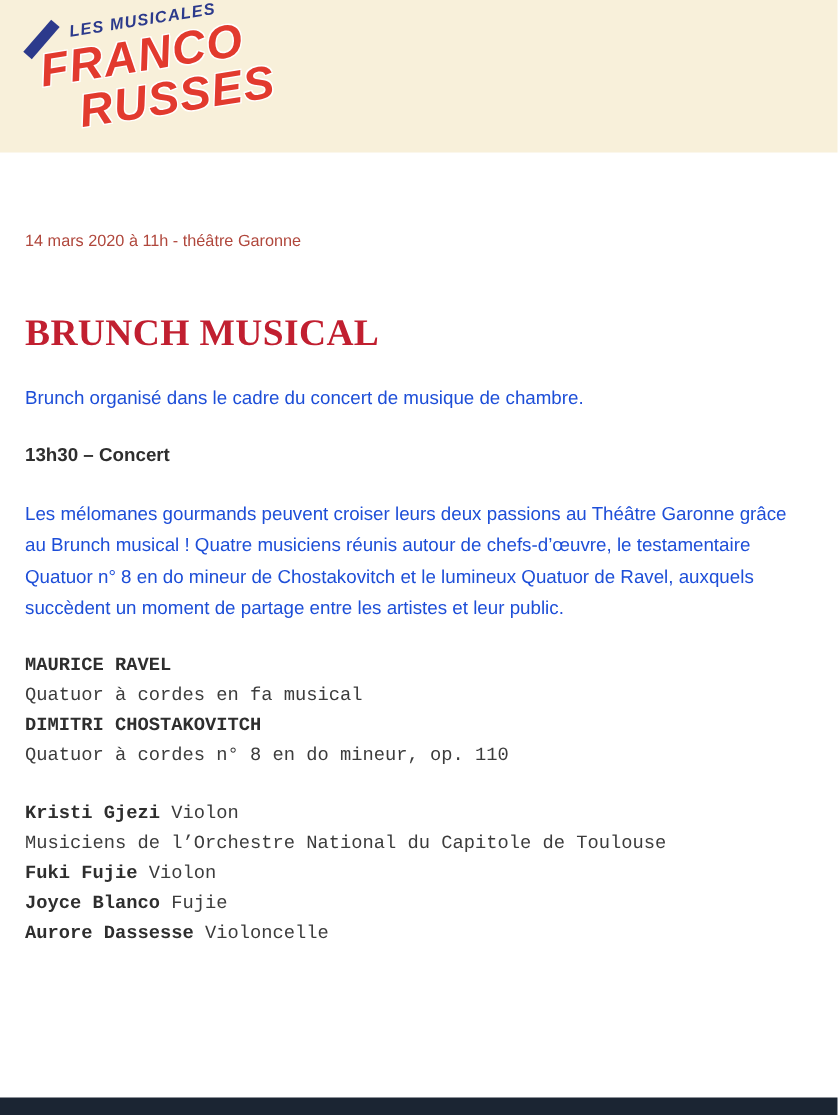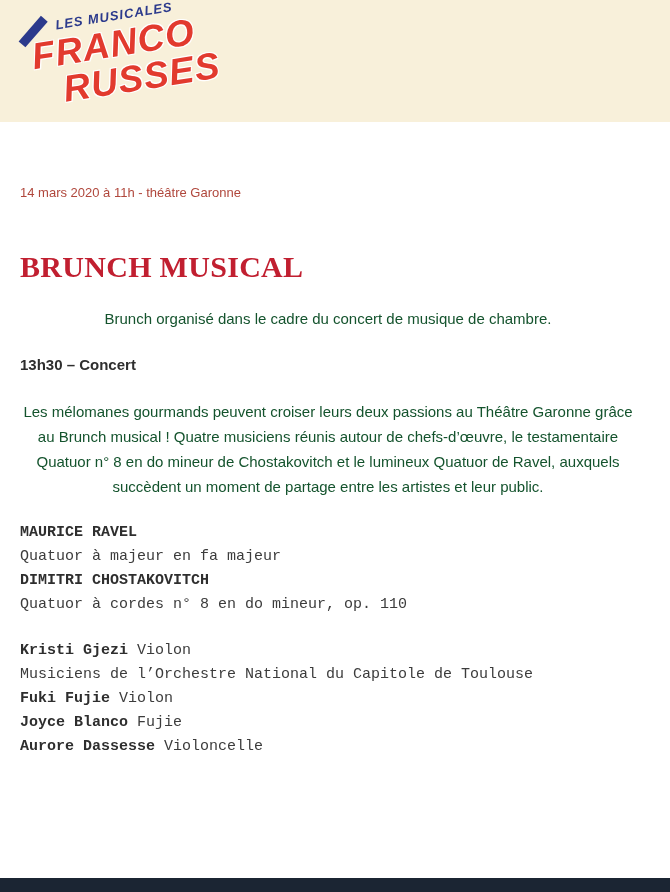--- a/index.html
+++ b/index.html
@@ -74,23 +74,22 @@
     font-size:15px;
     font-weight:bold;
     color:#2e2e2e;
     line-height:24px;
     margin:0;
   }
   .block{margin-top:22px;}
   .para{
     font-size:15px;
     line-height:25px;
-    color:#14532d;
+    color:#1d4ed8;
     margin:0;
-    text-align:center;
   }
   .line{
     font-size:15px;
     line-height:24px;
     color:#3c3c3c;
     margin:0;
     font-family:Liberation Mono, monospace;
   }
   .b{font-weight:bold;color:#2e2e2e;}
 
@@ -130,21 +129,21 @@
     <div class="block">
       <p class="heading-line">13h30 – Concert</p>
     </div>
 
     <div class="block">
       <p class="para">Les mélomanes gourmands peuvent croiser leurs deux passions au Théâtre Garonne grâce au Brunch musical ! Quatre musiciens réunis autour de chefs-d’œuvre, le testamentaire Quatuor n° 8 en do mineur de Chostakovitch et le lumineux Quatuor de Ravel, auxquels succèdent un moment de partage entre les artistes et leur public.</p>
     </div>
 
     <div class="block">
       <p class="line"><span class="b">MAURICE RAVEL</span></p>
-      <p class="line">Quatuor à majeur en fa majeur</p>
+      <p class="line">Quatuor à cordes en fa musical</p>
       <p class="line"><span class="b">DIMITRI CHOSTAKOVITCH</span></p>
       <p class="line">Quatuor à cordes n° 8 en do mineur, op. 110</p>
     </div>
 
     <div class="block">
       <p class="line"><span class="b">Kristi Gjezi</span> <span>Violon</span></p>
       <p class="line">Musiciens de l’Orchestre National du Capitole de Toulouse</p>
       <p class="line"><span class="b">Fuki Fujie</span> <span>Violon</span></p>
       <p class="line"><span class="b">Joyce Blanco</span> <span>Fujie</span></p>
       <p class="line"><span class="b">Aurore Dassesse</span> <span>Violoncelle</span></p>

